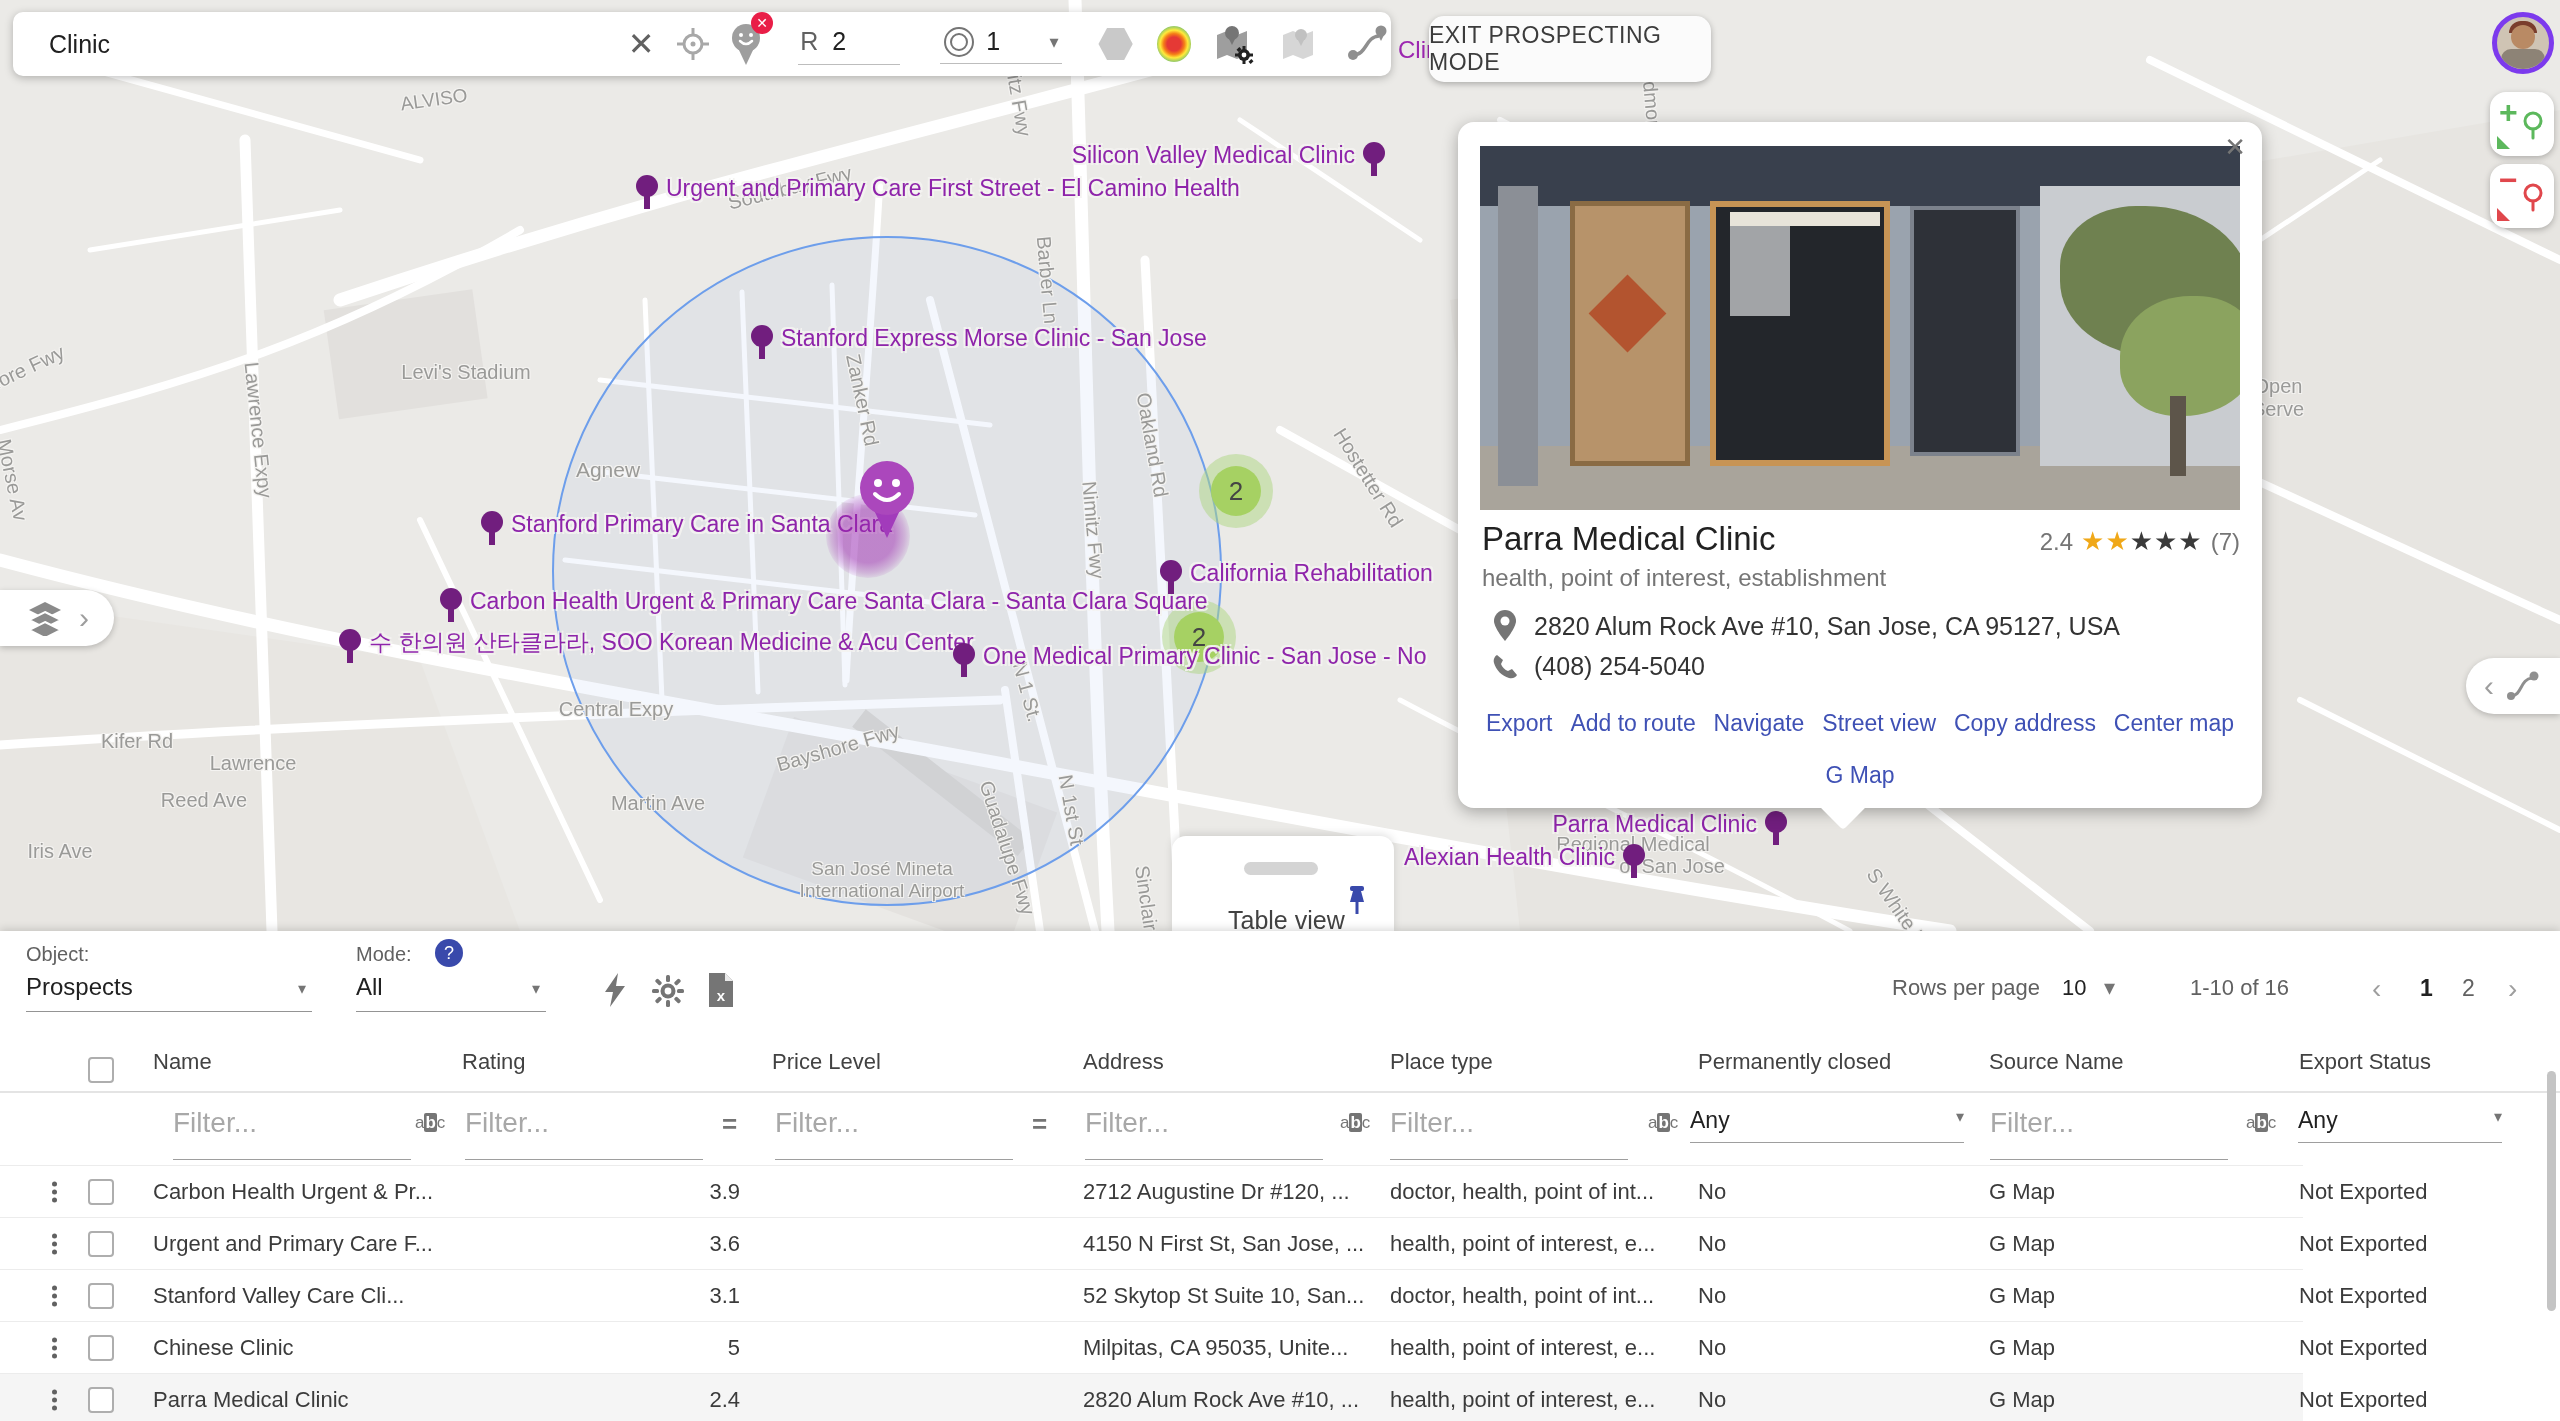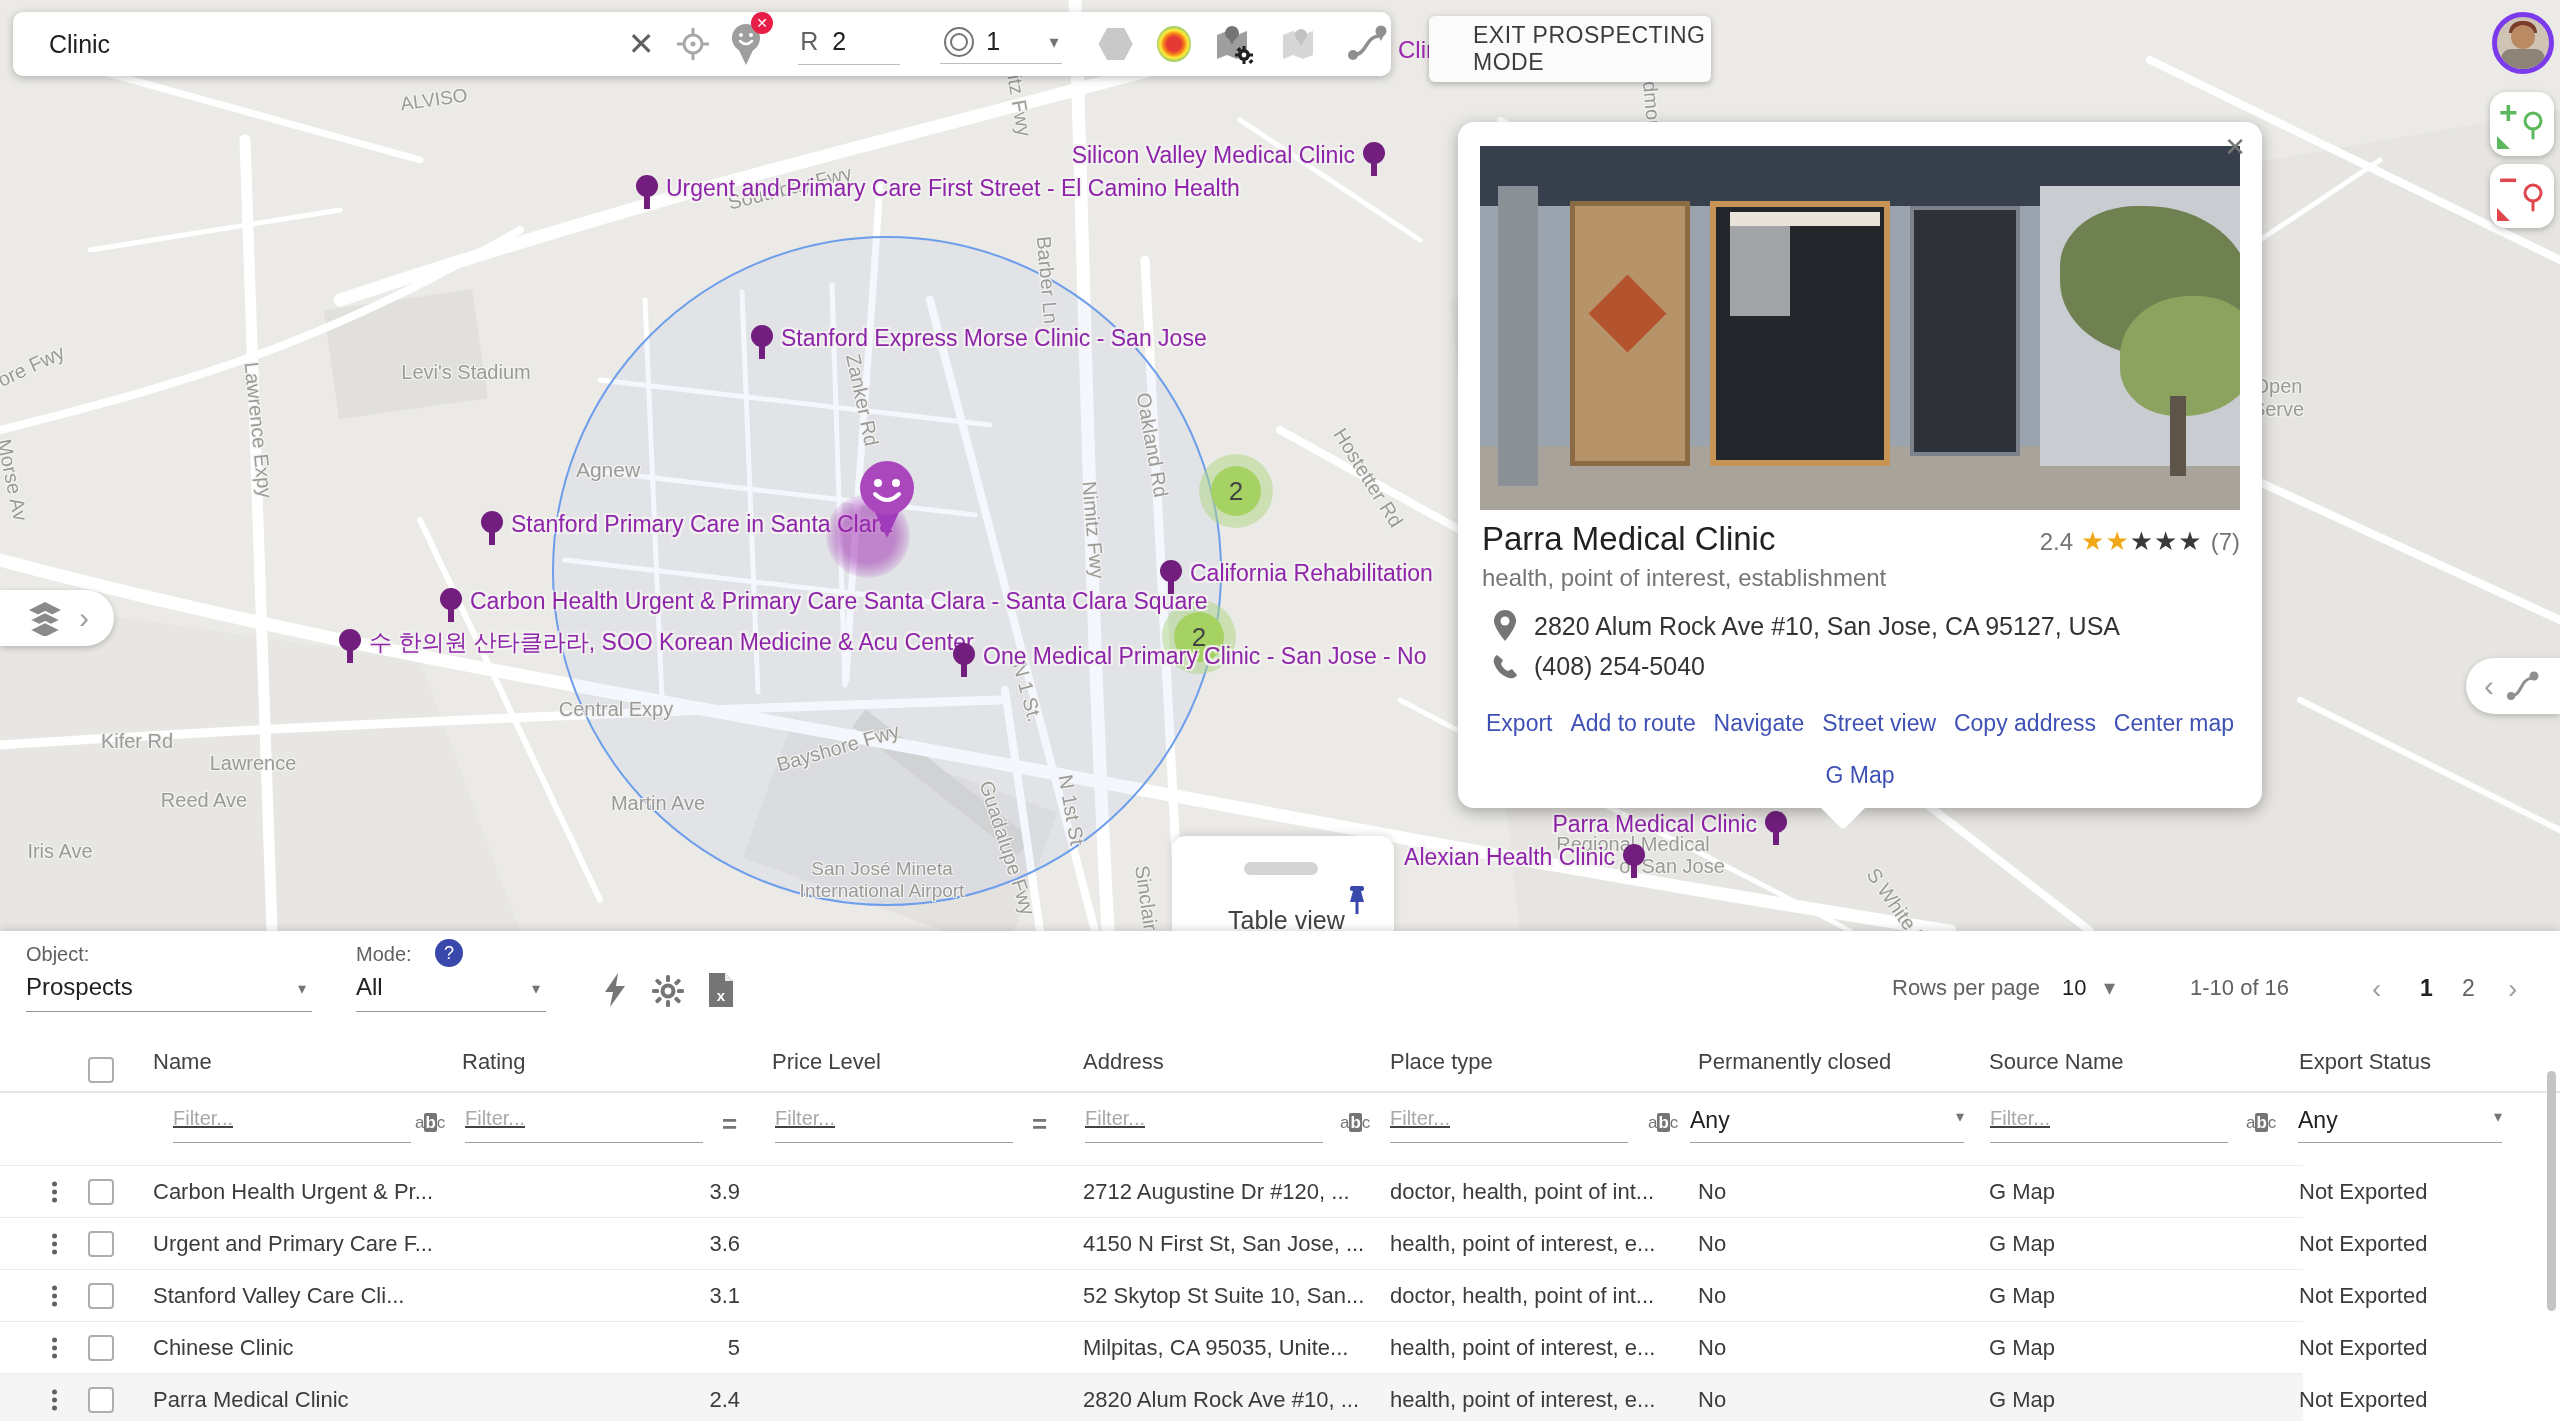--- a/index.html
+++ b/index.html
@@ -43,23 +43,23 @@
   .zoom-group { display:flex; align-items:center; margin-left:40px; border-bottom:1px solid #bdbdbd; padding:2px 4px 6px 4px; width:128px; }
   .circle-dot { width:30px; height:30px; border:2px solid #757575; border-radius:50%; display:flex; align-items:center; justify-content:center; }
   .circle-dot::after { content:""; width:14px; height:14px; border:2px solid #757575; border-radius:50%; }
   .zoom-value { font-size:25px; color:#212121; margin-left:12px; flex:1; }
   .dd-arrow { color:#757575; font-size:18px; }
   .hexagon { width:36px; height:32px; background:#c9c9c9; clip-path:polygon(25% 0,75% 0,100% 50%,75% 100%,25% 100%,0 50%); margin-left:36px; }
   .heatmap { width:36px; height:36px; border-radius:50%; margin-left:24px;
     background:radial-gradient(circle,#e53935 0 28%,#f57f17 42%,#ffeb3b 56%,#9ccc65 70%,rgba(156,204,101,.25) 82%,transparent 86%); }
   .sb-svg { margin-left:22px; }
 
-  .exit-btn { position:absolute; left:1429px; top:16px; width:282px; height:66px; background:#fbfbfb; border-radius:6px;
+  .exit-btn { position:absolute; left:1429px; top:16px; width:282px; height:66px; background:#fbfbfb; border-radius:15px;
     box-shadow:0 2px 6px rgba(0,0,0,.28); z-index:41; display:flex; align-items:center; justify-content:center;
-    font-size:23px; color:#3c3c3c; letter-spacing:.5px; cursor:pointer;padding-left:44px; }
+    font-size:23px; color:#3c3c3c; letter-spacing:.5px; cursor:pointer; }
 
   
   .avatar { position:absolute; left:2492px; top:12px; width:62px; height:62px; border-radius:50%; border:5px solid #7c3aed;
     overflow:hidden; background:#cfc4b4; z-index:42; cursor:pointer; }
   .avatar .head { position:absolute; left:14px; top:8px; width:24px; height:24px; border-radius:50%; background:#b98a64; }
   .avatar .hair { position:absolute; left:12px; top:4px; width:28px; height:12px; border-radius:12px 12px 0 0; background:#7a3d2c; }
   .avatar .body { position:absolute; left:4px; top:32px; width:44px; height:22px; border-radius:10px 10px 0 0; background:#8d8376; }
   .pm-btn { position:absolute; left:2490px; width:64px; height:64px; background:#fff; border-radius:16px;
     box-shadow:0 2px 6px rgba(0,0,0,.25); z-index:42; cursor:pointer; }
   .pm-btn .sign { position:absolute; left:9px; top:2px; font-size:32px; font-weight:bold; }
@@ -109,22 +109,22 @@
   .tool-ic { position:absolute; top:40px; cursor:pointer; }
   .rpp { position:absolute; top:44px; font-size:22px; color:#616161; }
   .pagenum { position:absolute; top:44px; font-size:23px; cursor:pointer; }
   .pg-chev { position:absolute; top:42px; font-size:28px; color:#9e9e9e; cursor:pointer; }
 
   .thead { position:absolute; top:118px; left:0; width:2560px; height:42px; }
   .th { position:absolute; font-size:22px; color:#424242; font-weight:500; white-space:nowrap; }
   .hdr-line { position:absolute; left:0; top:160px; width:2560px; border-top:2px solid #e4e4e4; }
   .cb { position:absolute; width:26px; height:26px; border:2px solid #aeaeae; border-radius:4px; background:#fff; cursor:pointer; }
   .filters { position:absolute; top:176px; left:0; width:2560px; height:50px; }
-  .f-in { position:absolute; border:none; outline:none; border-bottom:1px solid #9e9e9e; font-size:20px; color:#424242;
-    padding-bottom:12px; width:238px; font-family:inherit; background:transparent;text-decoration:underline; }
+  .f-in { position:absolute; border:none; outline:none; border-bottom:1px solid #9e9e9e; font-size:28px; color:#424242;
+    padding-bottom:20px; width:238px; font-family:inherit; background:transparent; }
   .f-in::placeholder { color:#a8a8a8; }
   .abc { position:absolute; font-size:17px; color:#757575; cursor:pointer; white-space:nowrap; }
   .abc b { background:#757575; color:#fff; padding:0 1px; border-radius:2px; }
   .eq { position:absolute; font-size:26px; color:#757575; font-weight:bold; cursor:pointer; }
   .f-any { position:absolute; font-size:23px; color:#212121; border-bottom:1px solid #9e9e9e; padding-bottom:8px; cursor:pointer; }
 
   .tbody { position:absolute; top:234px; left:0; width:2560px; }
   .trow { position:relative; width:2303px; height:52px; border-top:1px solid #ececec; }
   .trow.row-highlight { background:#f5f5f5; }
   .td { position:absolute; top:50%; transform:translateY(-50%); font-size:22px; color:#3b3b3b; white-space:nowrap; }

